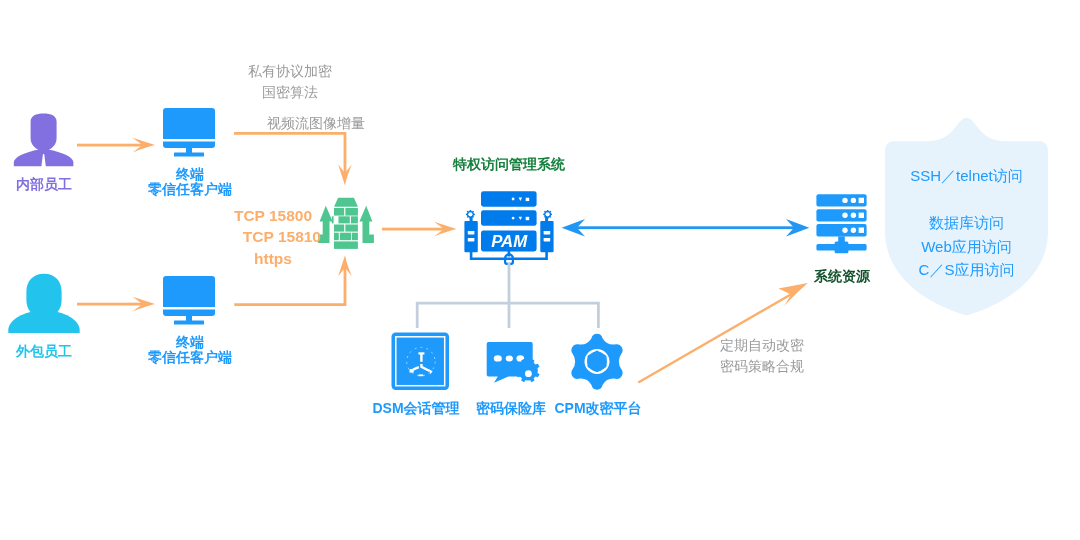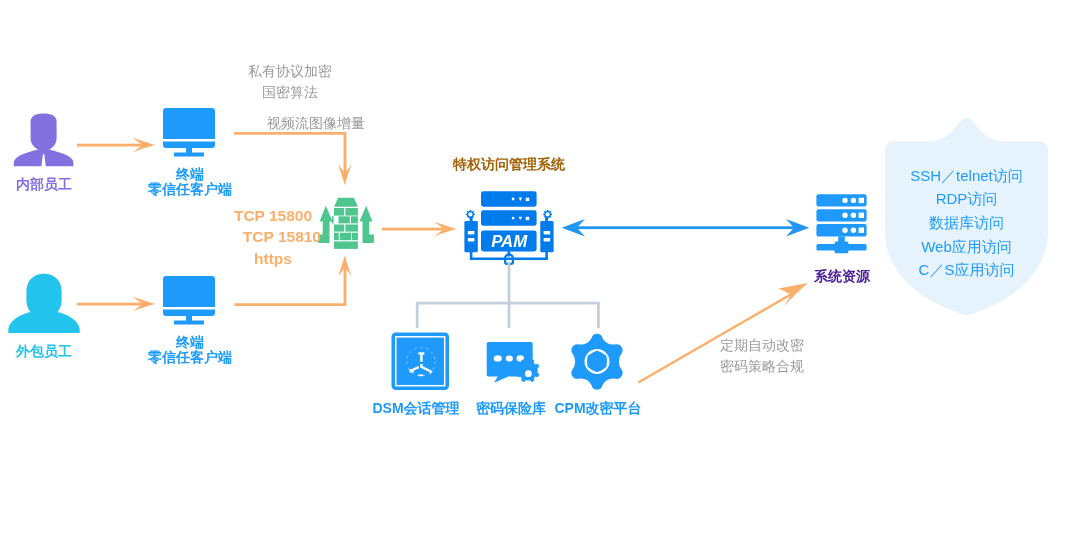--- a/index.html
+++ b/index.html
@@ -5,23 +5,23 @@
   html,body{margin:0;padding:0;}
   body{width:1080px;height:540px;background:#ffffff;
        font-family:"Liberation Sans","DejaVu Sans",sans-serif;overflow:hidden;}
   #stage{position:relative;width:1080px;height:540px;}
   svg{position:absolute;left:0;top:0;}
   .lbl{position:absolute;white-space:nowrap;text-align:center;line-height:1;}
   .t-actor  {font-size:14px;font-weight:700;}
   .t-term   {font-size:14px;font-weight:700;color:#1e9afd;}
   .t-note   {font-size:14px;color:#9a9a9a;}
   .t-port   {font-size:15.5px;font-weight:700;color:#fcae6b;}
-  .t-pamtitle{font-size:14px;font-weight:700;color:#a16207;}
+  .t-pamtitle{font-size:14px;font-weight:700;color:#15803d;}
   .t-mod    {font-size:14px;font-weight:700;color:#1e9afd;}
-  .t-res    {font-size:14px;font-weight:700;color:#4c1d95;}
+  .t-res    {font-size:14px;font-weight:700;color:#14532d;}
   .t-shield {font-size:15px;color:#1e9afd;}
   .t-footer {font-size:14px;font-weight:700;color:#1e9afd;}
 </style>
 </head>
 <body>
 
 <div id="stage">
   <svg id="svgroot" width="1080" height="540" viewBox="0 0 1080 540">
 
     <g>
@@ -237,18 +237,17 @@
   <div class="lbl t-mod" style="left:356px;top:401px;width:120px;">DSM会话管理</div>
   <div class="lbl t-mod" style="left:461px;top:401px;width:100px;">密码保险库</div>
   <div class="lbl t-mod" style="left:542px;top:401px;width:112px;">CPM改密平台</div>
 
   <div class="lbl t-note" style="left:672px;top:337.5px;width:180px;">定期自动改密</div>
   <div class="lbl t-note" style="left:672px;top:359.2px;width:180px;">密码策略合规</div>
 
   <div class="lbl t-res" style="left:792px;top:269px;width:100px;">系统资源</div>
 
   <div class="lbl t-shield" style="left:881px;top:167.5px;width:171px;">SSH／telnet访问</div>
-  <div class="lbl t-shield" style="left:881px;top:191.2px;width:171px;">RDP访问</div>
   <div class="lbl t-shield" style="left:881px;top:214.9px;width:171px;">数据库访问</div>
   <div class="lbl t-shield" style="left:881px;top:238.6px;width:171px;">Web应用访问</div>
   <div class="lbl t-shield" style="left:881px;top:262.3px;width:171px;">C／S应用访问</div>
 
 </div>
 
 </body></html>

